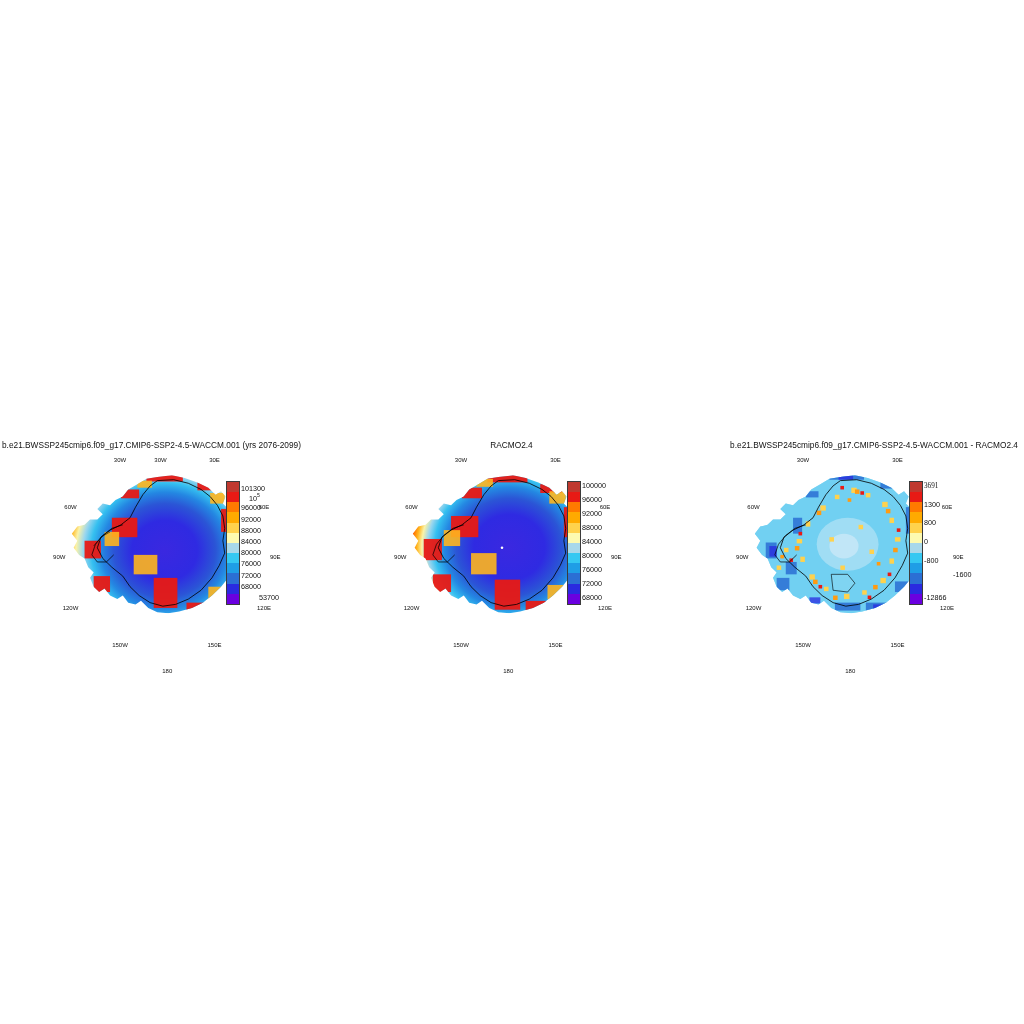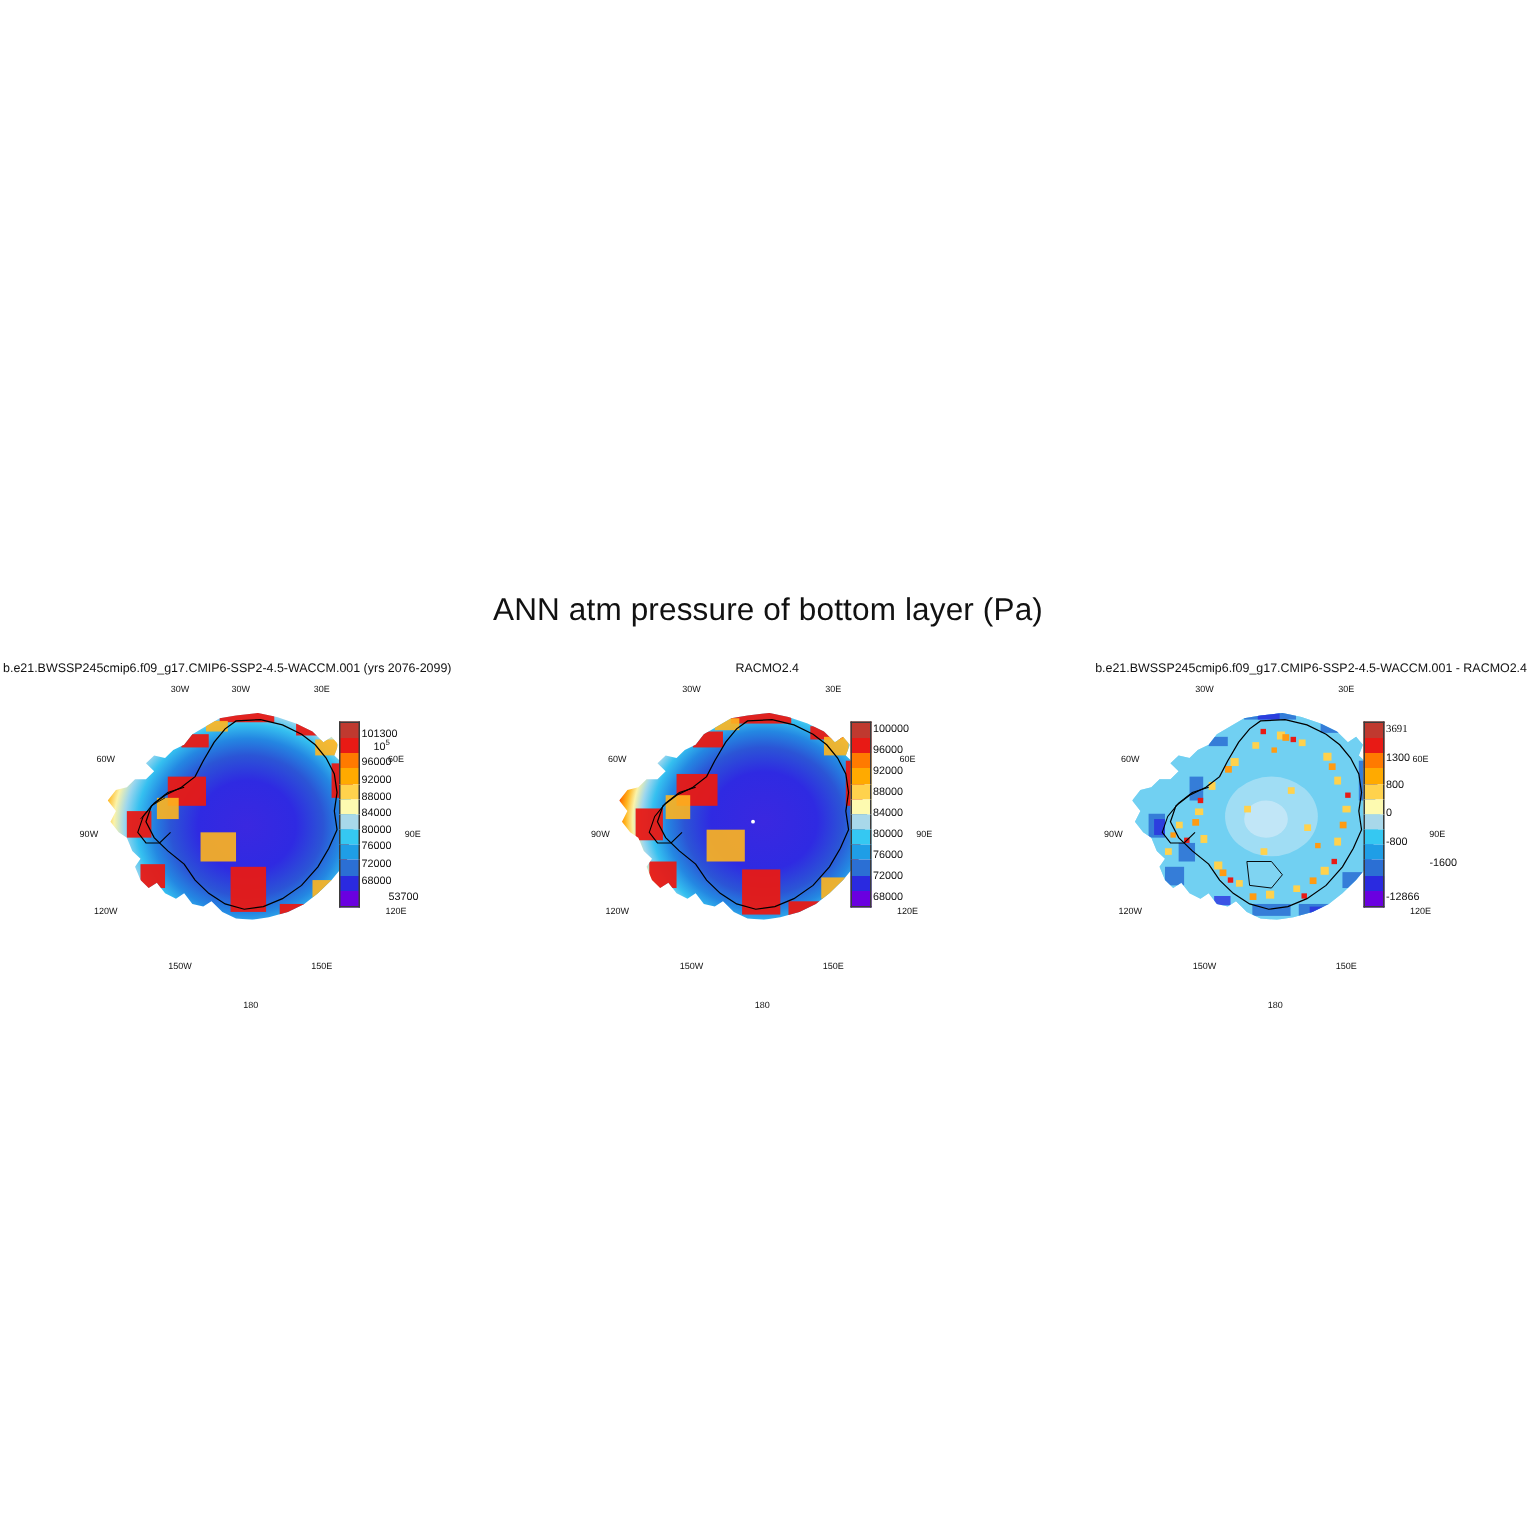--- a/index.html
+++ b/index.html
@@ -51,21 +51,20 @@
   .cbar-labels{position:absolute;left:15px;top:0;}
   .cbar-lab{position:absolute;font-size:7.2px;color:#111;white-space:nowrap;
             transform:translateY(-50%);line-height:8px;}
   .cbar-lab sup{font-size:5.2px;vertical-align:super;}
 </style>
 </head>
 <body>
 
 <div class="figure">
 
-  <div id="main-title">ANN atm pressure of bottom layer (Pa)</div>
 
   <div class="panel" id="panel-left">
     <div class="panel-title">b.e21.BWSSP245cmip6.f09_g17.CMIP6-SSP2-4.5-WACCM.001 (yrs 2076-2099)</div>
     <div class="map-area">
       <div class="lon-label" style="left:50%;top:4px;">30W</div>
 
       <div class="lon-label" style="left:32%;top:4px;">30W</div>
       <div class="lon-label" style="left:74%;top:4px;">30E</div>
       <div class="lon-label" style="left:10%;top:26%;">60W</div>
       <div class="lon-label" style="left:96%;top:26%;">60E</div>

